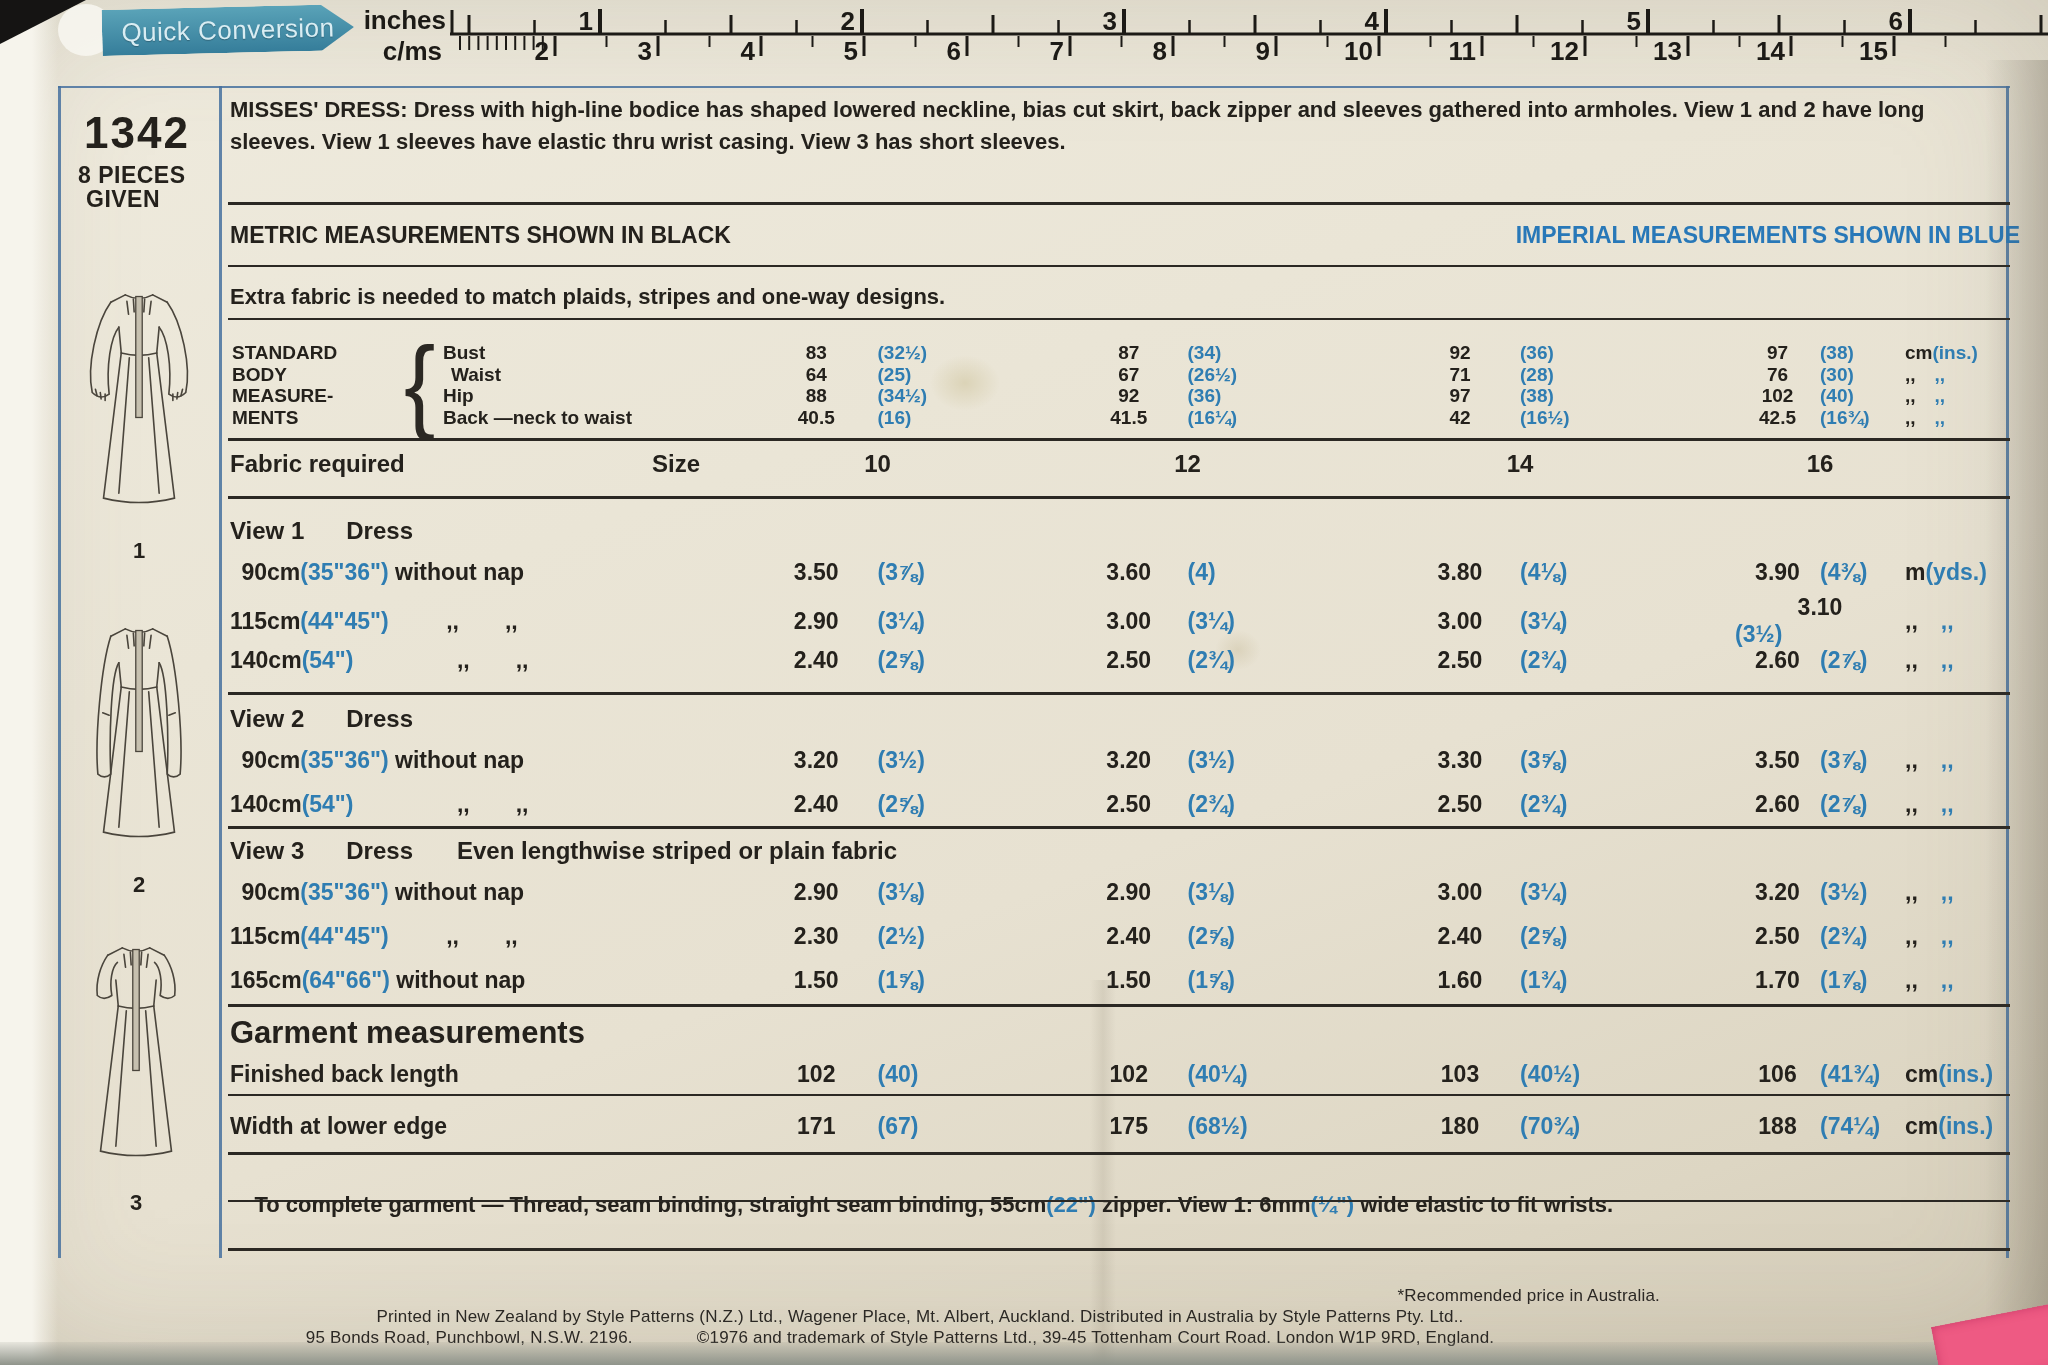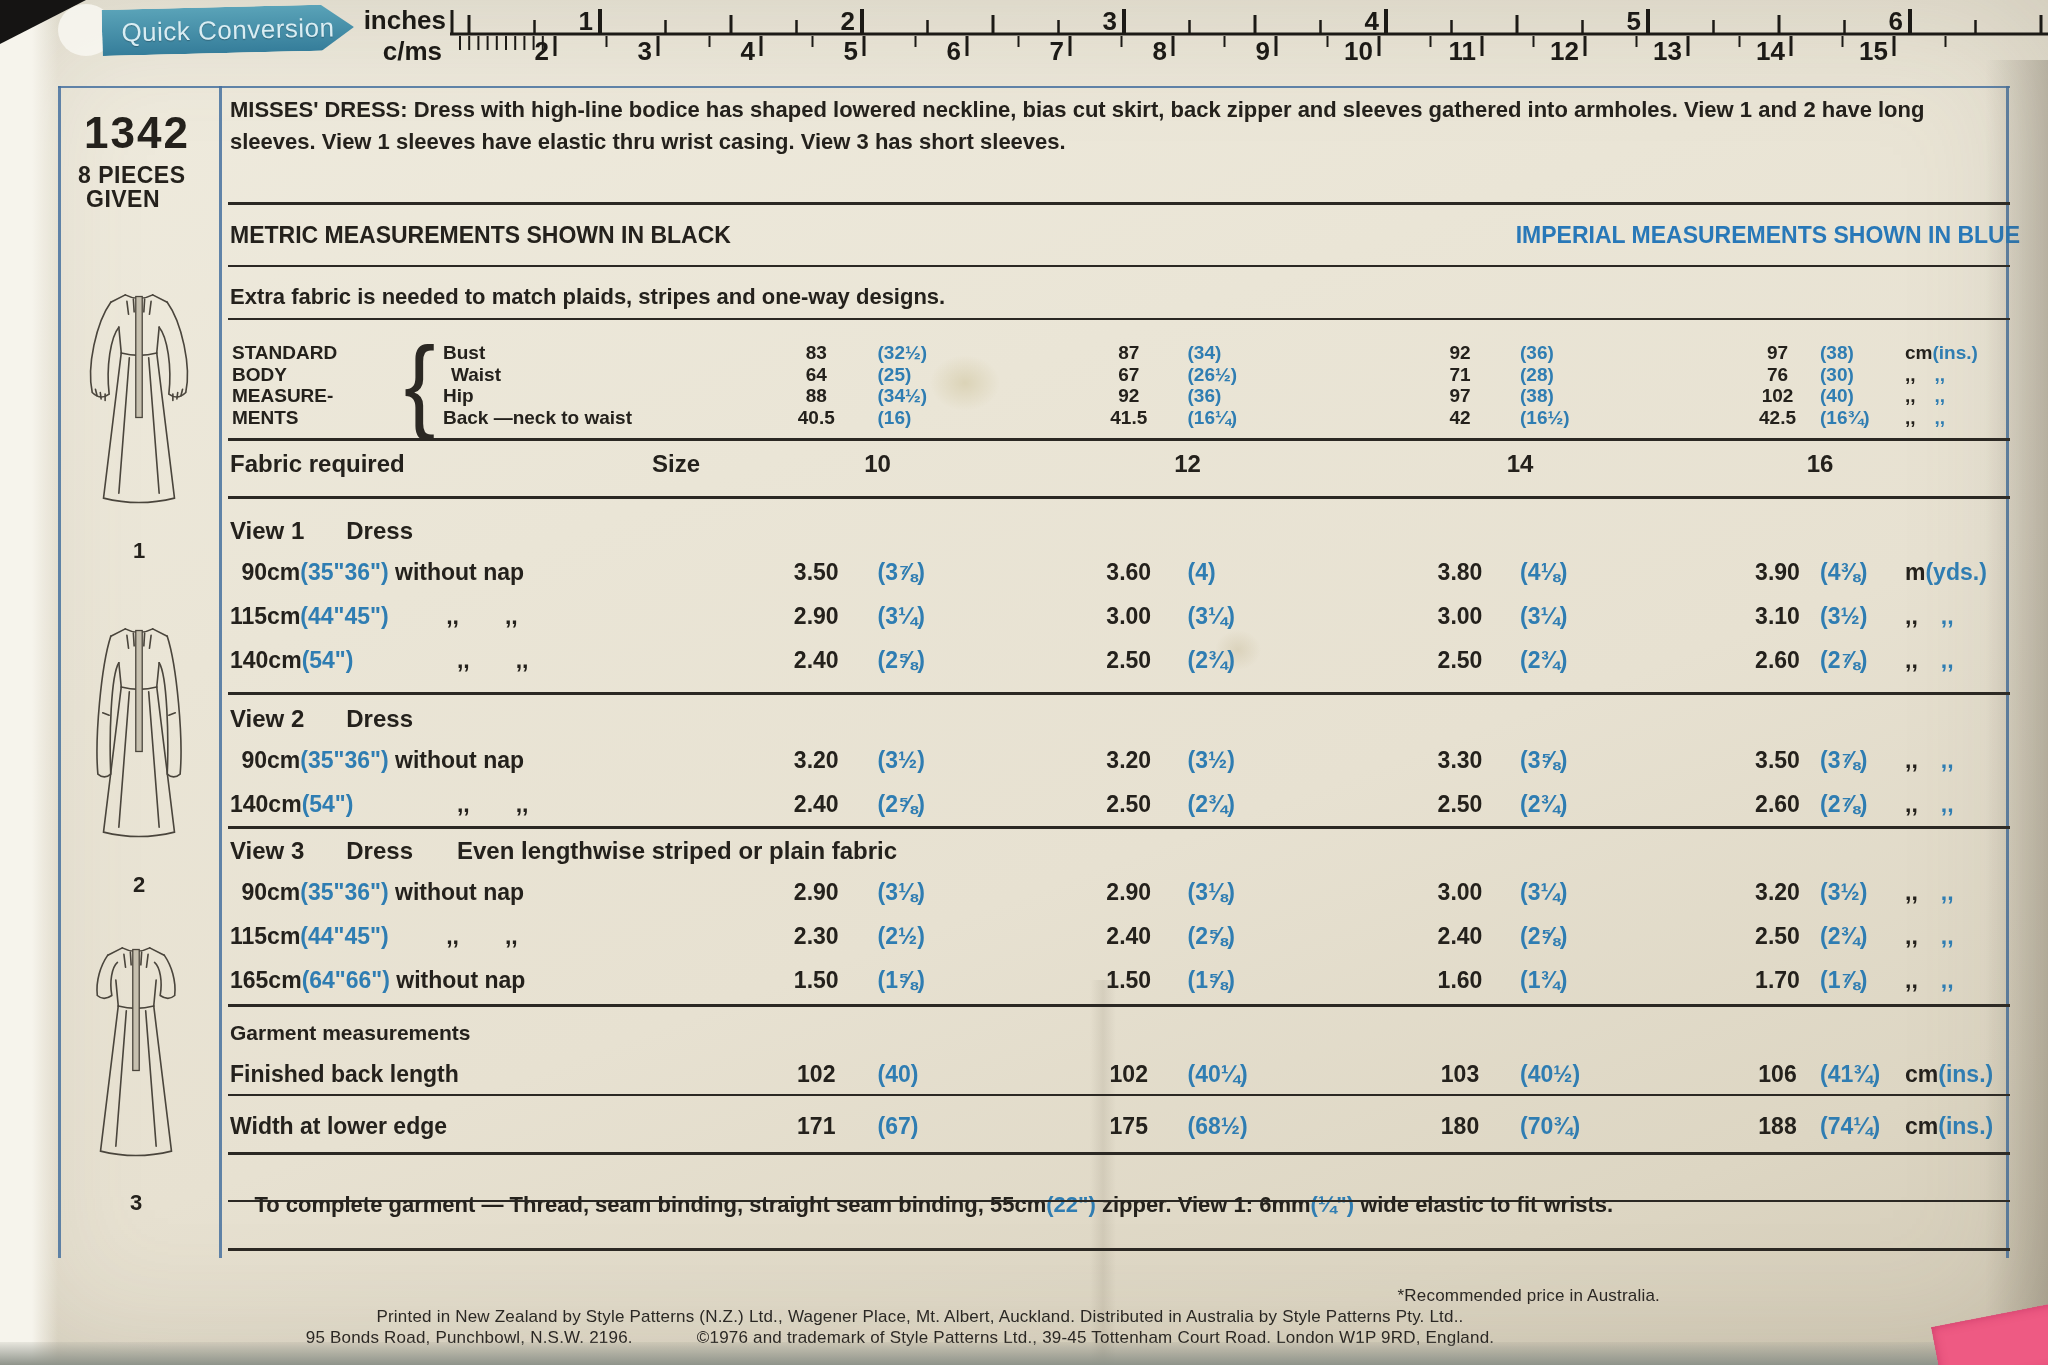--- a/index.html
+++ b/index.html
@@ -56,21 +56,21 @@
   .szcell{display:flex;justify-content:center;font-weight:700}
 
   .viewsec{font-size:23px}
   .vtitle{height:38px;display:flex;align-items:center;font-size:24px;font-weight:700}
   .vtitle .sub{margin-left:42px}
   .vtitle .vnote{margin-left:44px}
   .viewsec .mrow{height:44px}
   .viewsec .rlabel{white-space:pre}
 
   #garment{top:1014px;font-size:23px}
-  #garment .gtitle{height:38px;display:flex;align-items:center;font-size:21px;font-weight:700}
+  #garment .gtitle{height:38px;display:flex;align-items:center;font-size:31px;font-weight:700}
   #garment .mrow,#widthrow .mrow{height:44px}
   #widthrow{top:1104px;font-size:23px}
 
   .note-line{font-size:22px;font-weight:700;padding-top:8px;white-space:pre-wrap}
   #tocomplete{top:1158px}
   #suggested{top:1208px}
 
   
   .imprint{position:absolute;font-size:17px;color:#2b2824;letter-spacing:.2px}
   #imp-note{top:1286px;left:230px;width:1430px;text-align:right}
@@ -394,21 +394,21 @@
             <span class="vi">(3¼)</span>
           </div>
           <div class="vcell" style="grid-column: 4;">
             <span class="vm blk">3.00</span>
             <span class="vi">(3¼)</span>
           </div>
           <div class="vcell" style="grid-column: 6;">
             <span class="vm blk">3.00</span>
             <span class="vi">(3¼)</span>
           </div>
-          <div class="vcell" style="grid-column: 8;">
+          <div class="vcell" style="grid-column: 8; flex-direction: column;">
             <span class="vm blk">3.10</span>
             <span class="vi">(3½)</span>
           </div>
           <div class="ucell" style="grid-column: 9;"><span class="blk" style="white-space: pre;">,,</span><span class="blu" style="white-space: pre;">  ,,</span></div>
         </div>
         <div class="mrow">
           <div class="rlabel" style="grid-column: 1;"><span class="blk" style="white-space: pre;">140cm</span><span class="blu" style="white-space: pre;">(54")</span><span class="blk" style="white-space: pre;">     ,,   ,,</span></div>
           <div class="vcell" style="grid-column: 2;">
             <span class="vm blk">2.40</span>
             <span class="vi">(2⅝)</span>

